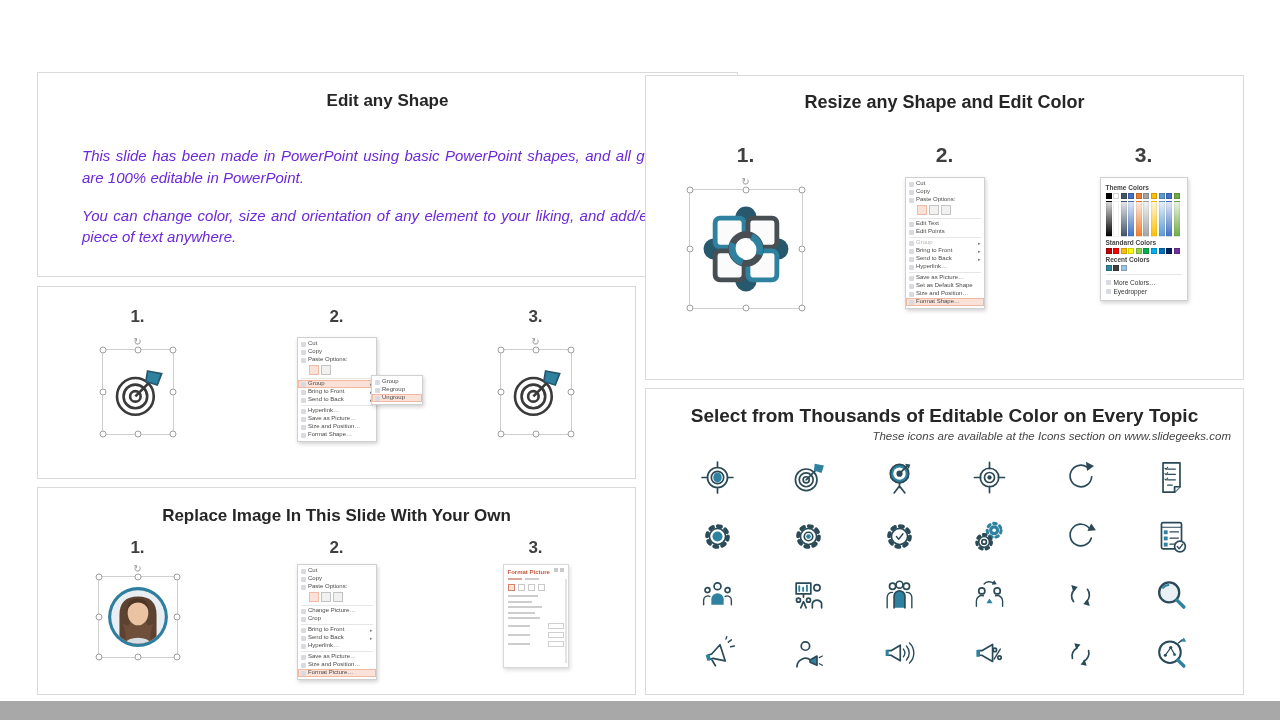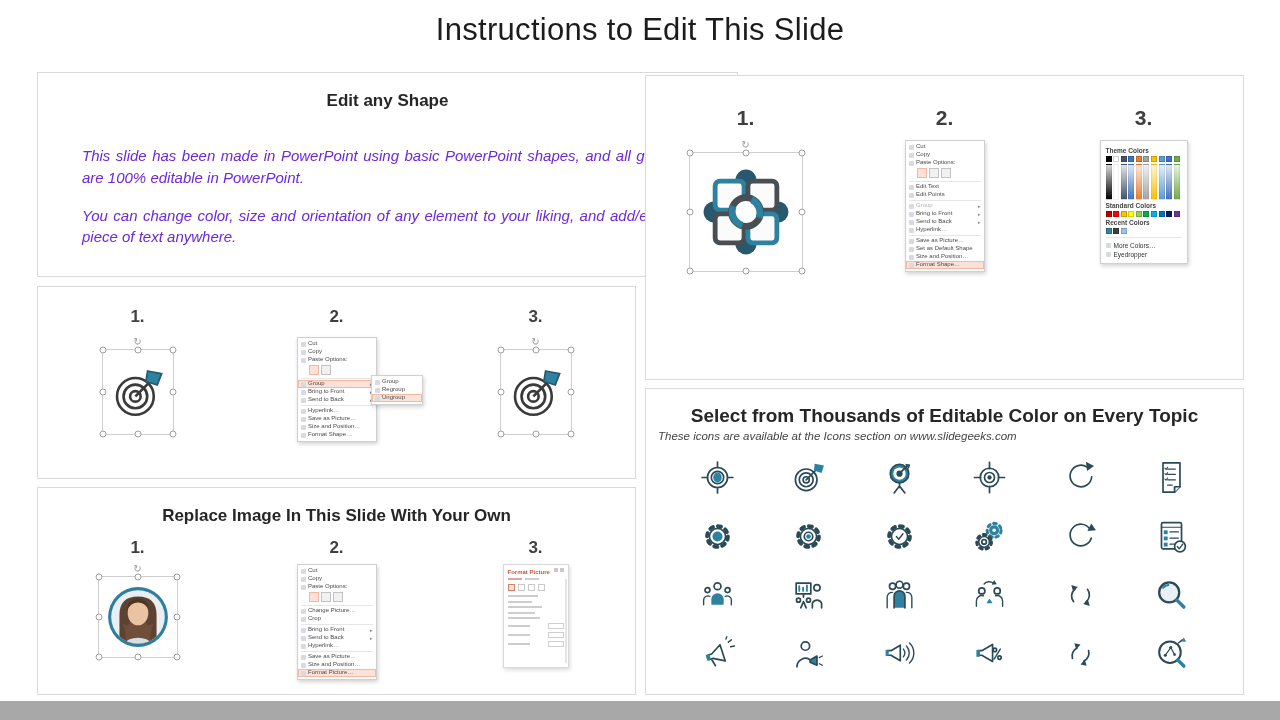--- a/index.html
+++ b/index.html
@@ -8,21 +8,21 @@
   .slide-title{position:absolute;top:12px;left:0;width:100%;text-align:center;font-size:31px;font-weight:400;color:#1c1c1c;letter-spacing:.3px;margin:0;}
   .panel{position:absolute;background:#fff;border:1px solid #d9d9d9;box-sizing:border-box;}
   #p-edit{left:37px;top:72px;width:701px;height:205px;}
   #p-icons{left:37px;top:286px;width:599px;height:193px;}
   #p-image{left:37px;top:487px;width:599px;height:208px;}
   #p-resize{left:645px;top:75px;width:599px;height:305px;}
   #p-library{left:645px;top:388px;width:599px;height:307px;}
   .panel-title{text-align:center;font-size:17px;font-weight:600;color:#262626;margin:18px 10px 0;}
   #p-resize .panel-title{margin-top:16px;font-size:18px;}
   #p-library .panel-title{margin-top:16px;font-size:19px;}
-  .panel-sub{text-align:left;font-size:11px;font-style:italic;color:#555;margin:3px 12px 0;}
+  .panel-sub{text-align:right;font-size:11px;font-style:italic;color:#555;margin:3px 12px 0;}
   #p-library .panel-sub{font-size:11.5px;color:#444;}
   .body-text{margin:16px 44px 0;text-align:justify;font-style:italic;font-size:15px;line-height:1.45;color:#6d28d9;}
   .body-text:first-of-type{margin-top:34px;}
   .steps-row{display:grid;grid-template-columns:1fr 1fr 1fr;text-align:center;font-weight:bold;color:#3f3f3f;}
   #p-icons .steps-row{margin-top:20px;font-size:17px;}
   #p-image .steps-row{margin-top:12px;font-size:17px;}
   #p-resize .steps-row{margin-top:30px;font-size:21px;}
   .art-row{display:grid;grid-template-columns:1fr 1fr 1fr;margin-top:10px;}
   .art-cell{display:flex;justify-content:center;align-items:flex-start;}
   
@@ -76,21 +76,20 @@
   
   .icon-grid{margin:16px 26px 0;display:grid;grid-template-columns:repeat(6,1fr);row-gap:21px;justify-items:center;}
   .lib-icon{width:38px;height:38px;display:flex;align-items:center;justify-content:center;}
   .footer-bar{position:absolute;left:0;right:0;bottom:0;height:19px;background:#a8a8a8;}
 </style>
 </head>
 <body>
 
 <div class="slide">
 
-  <h1 class="slide-title">Instructions to Edit This Slide</h1>
 
   <section class="panel" id="p-edit">
     <h2 class="panel-title">Edit any Shape</h2>
     <p class="body-text">This slide has been made in PowerPoint using basic PowerPoint shapes, and all graphics are 100% editable in PowerPoint.</p>
     <p class="body-text">You can change color, size and orientation of any element to your liking, and add/edit any piece of text anywhere.</p>
   </section>
 
   <section class="panel" id="p-icons">
     <div class="steps-row">
       <span>1.</span>
@@ -347,20 +346,21 @@
                 <span class="bx"></span>
               </div>
           </div>
           <div class="fmt-scroll"></div>
         </div>
       </div>
     </div>
   </section>
 
   <section class="panel" id="p-resize">
+    <h2 class="panel-title">Resize any Shape and Edit Color</h2>
     <div class="steps-row">
       <span>1.</span>
       <span>2.</span>
       <span>3.</span>
     </div>
     <div class="art-row">
       <div class="art-cell">
         <div class="sel-stack">
           <span class="rot">↻</span>
           <div class="sel shape-sel">

